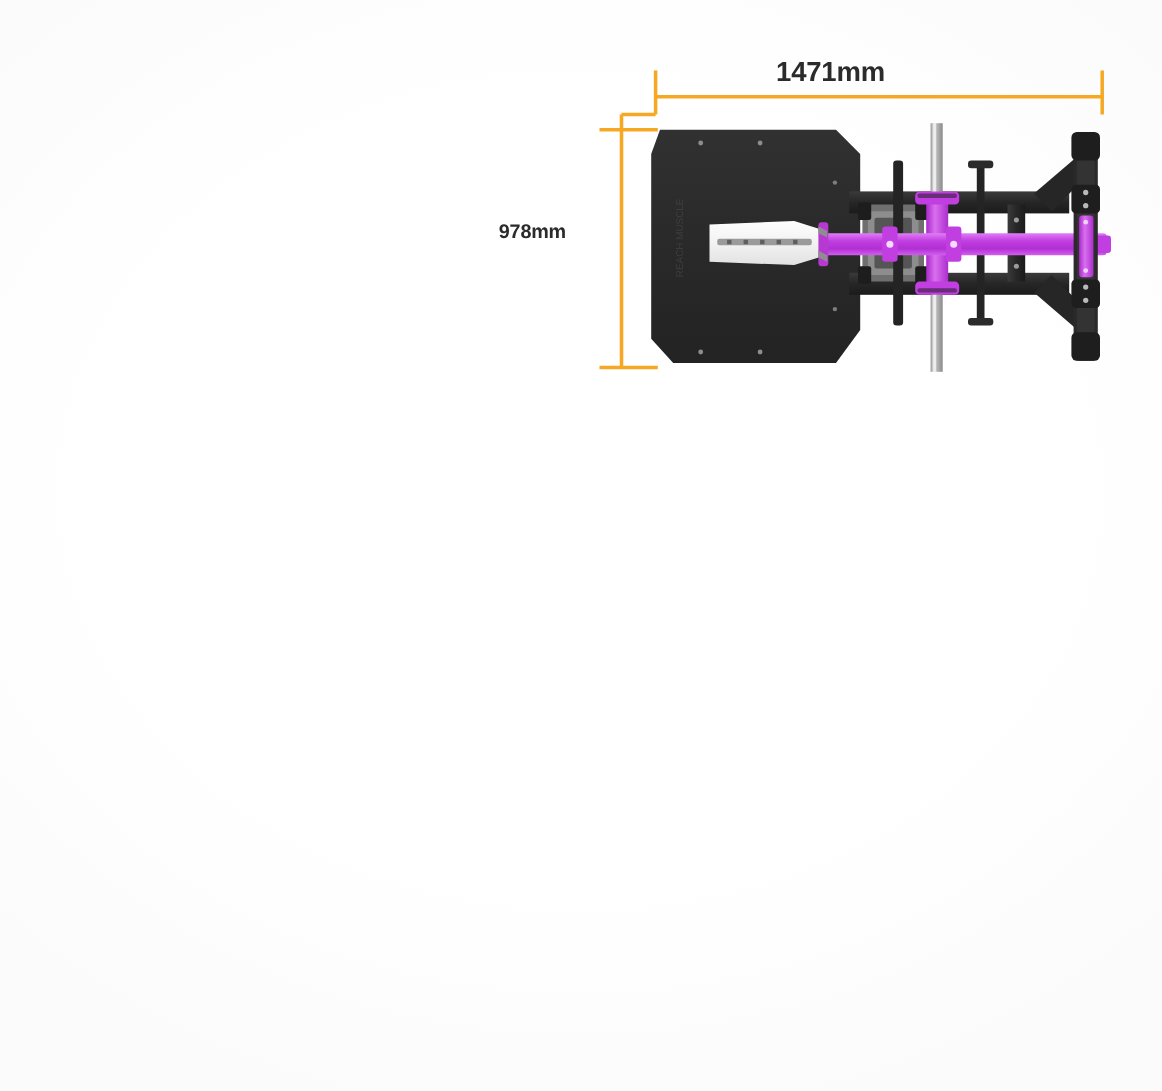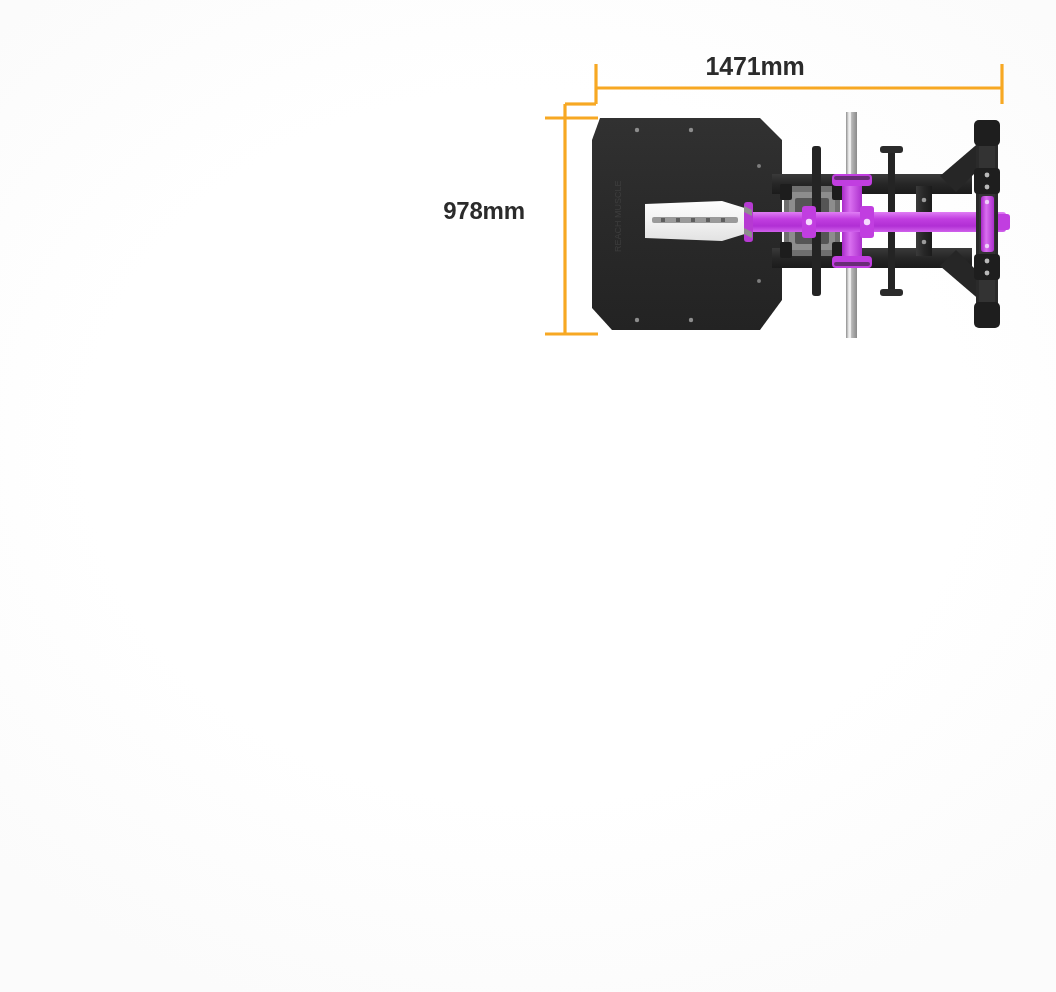--- a/index.html
+++ b/index.html
@@ -30,21 +30,21 @@
   
   .dim-label {
     position: absolute;
     color: #2b2b2b;
     font-weight: bold;
     letter-spacing: -0.2px;
     white-space: nowrap;
     font-family: "Liberation Sans", sans-serif;
   }
   .dim-label.size-top   { font-size: 25px; }
-  .dim-label.size-std   { font-size: 24px; }
+  .dim-label.size-std   { font-size: 18px; }
 
   
   .dim-svg {
     position: absolute;
     overflow: visible;
     pointer-events: none;
   }
 
   
   .art { position: absolute; overflow: visible; }

